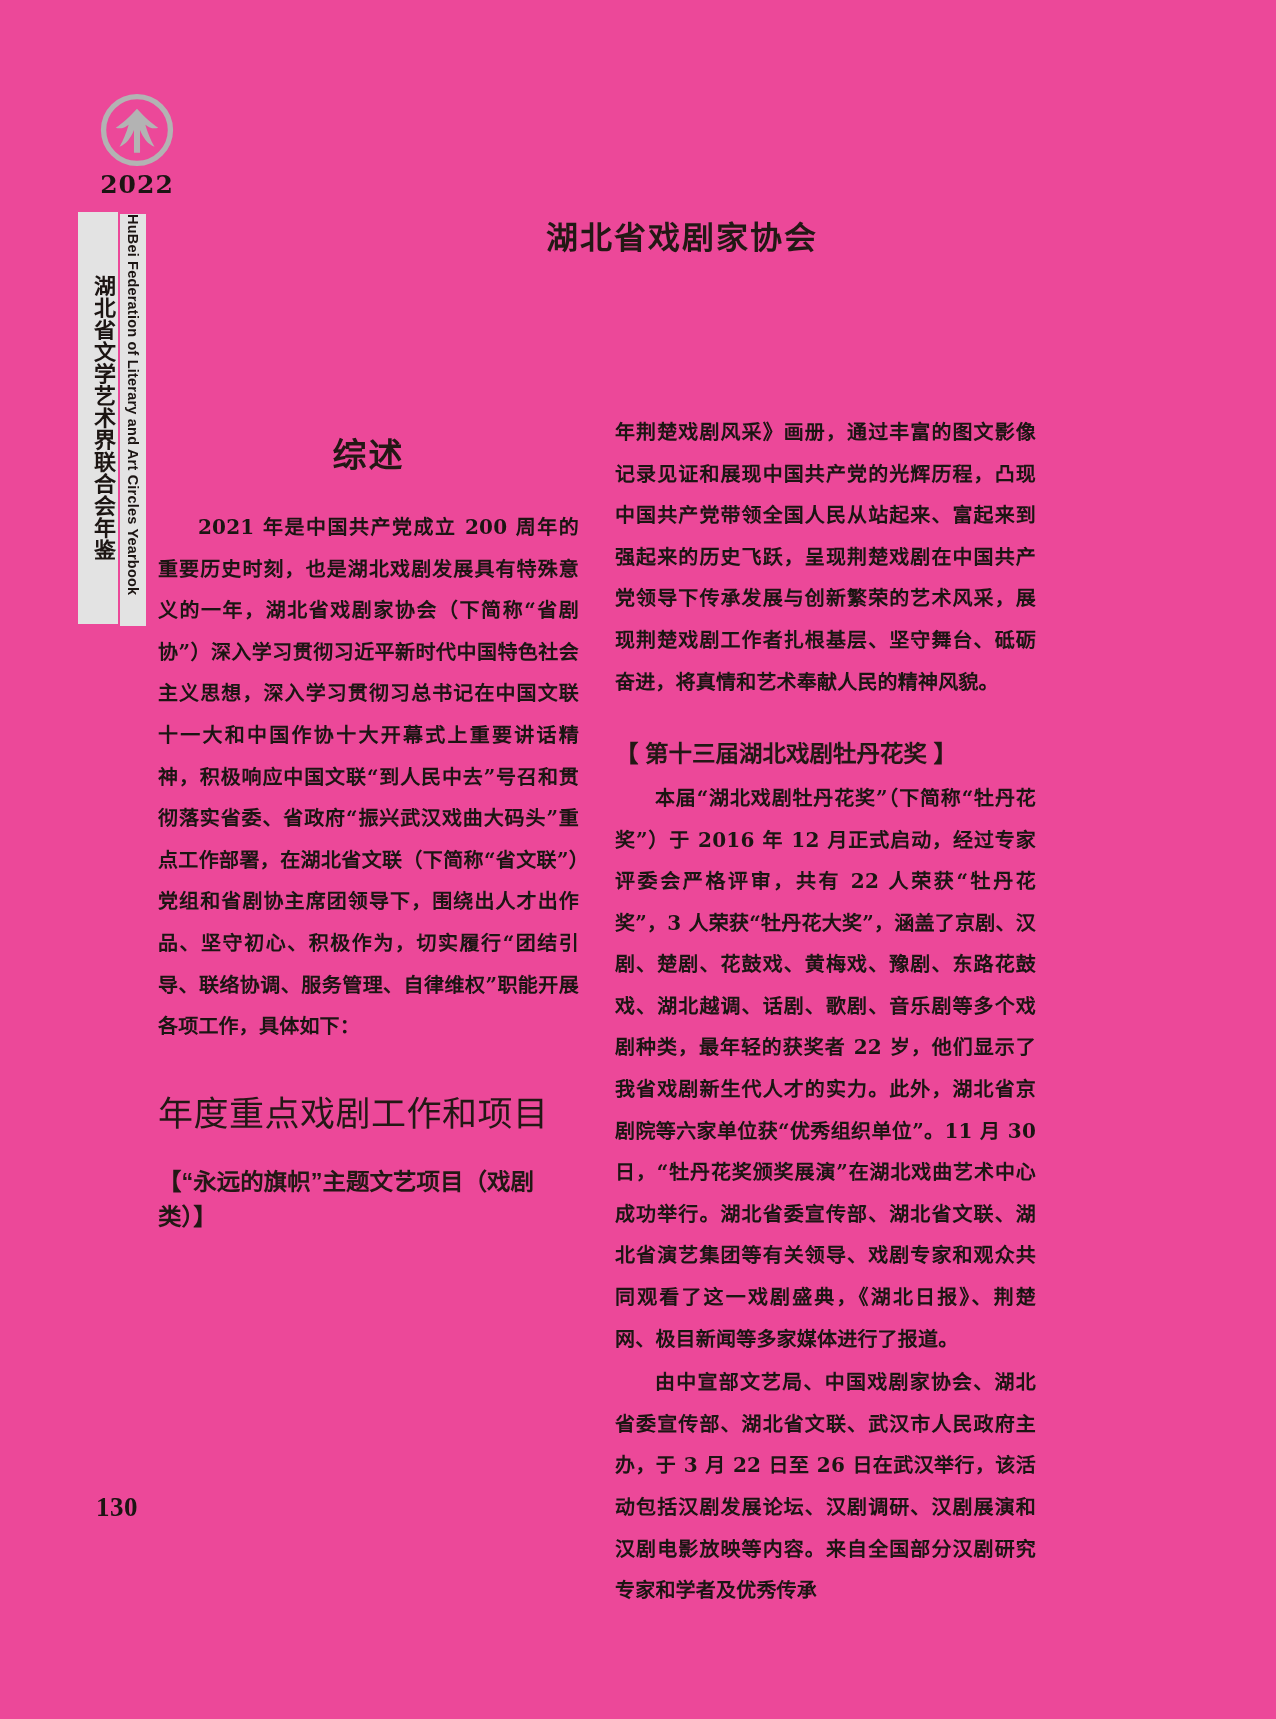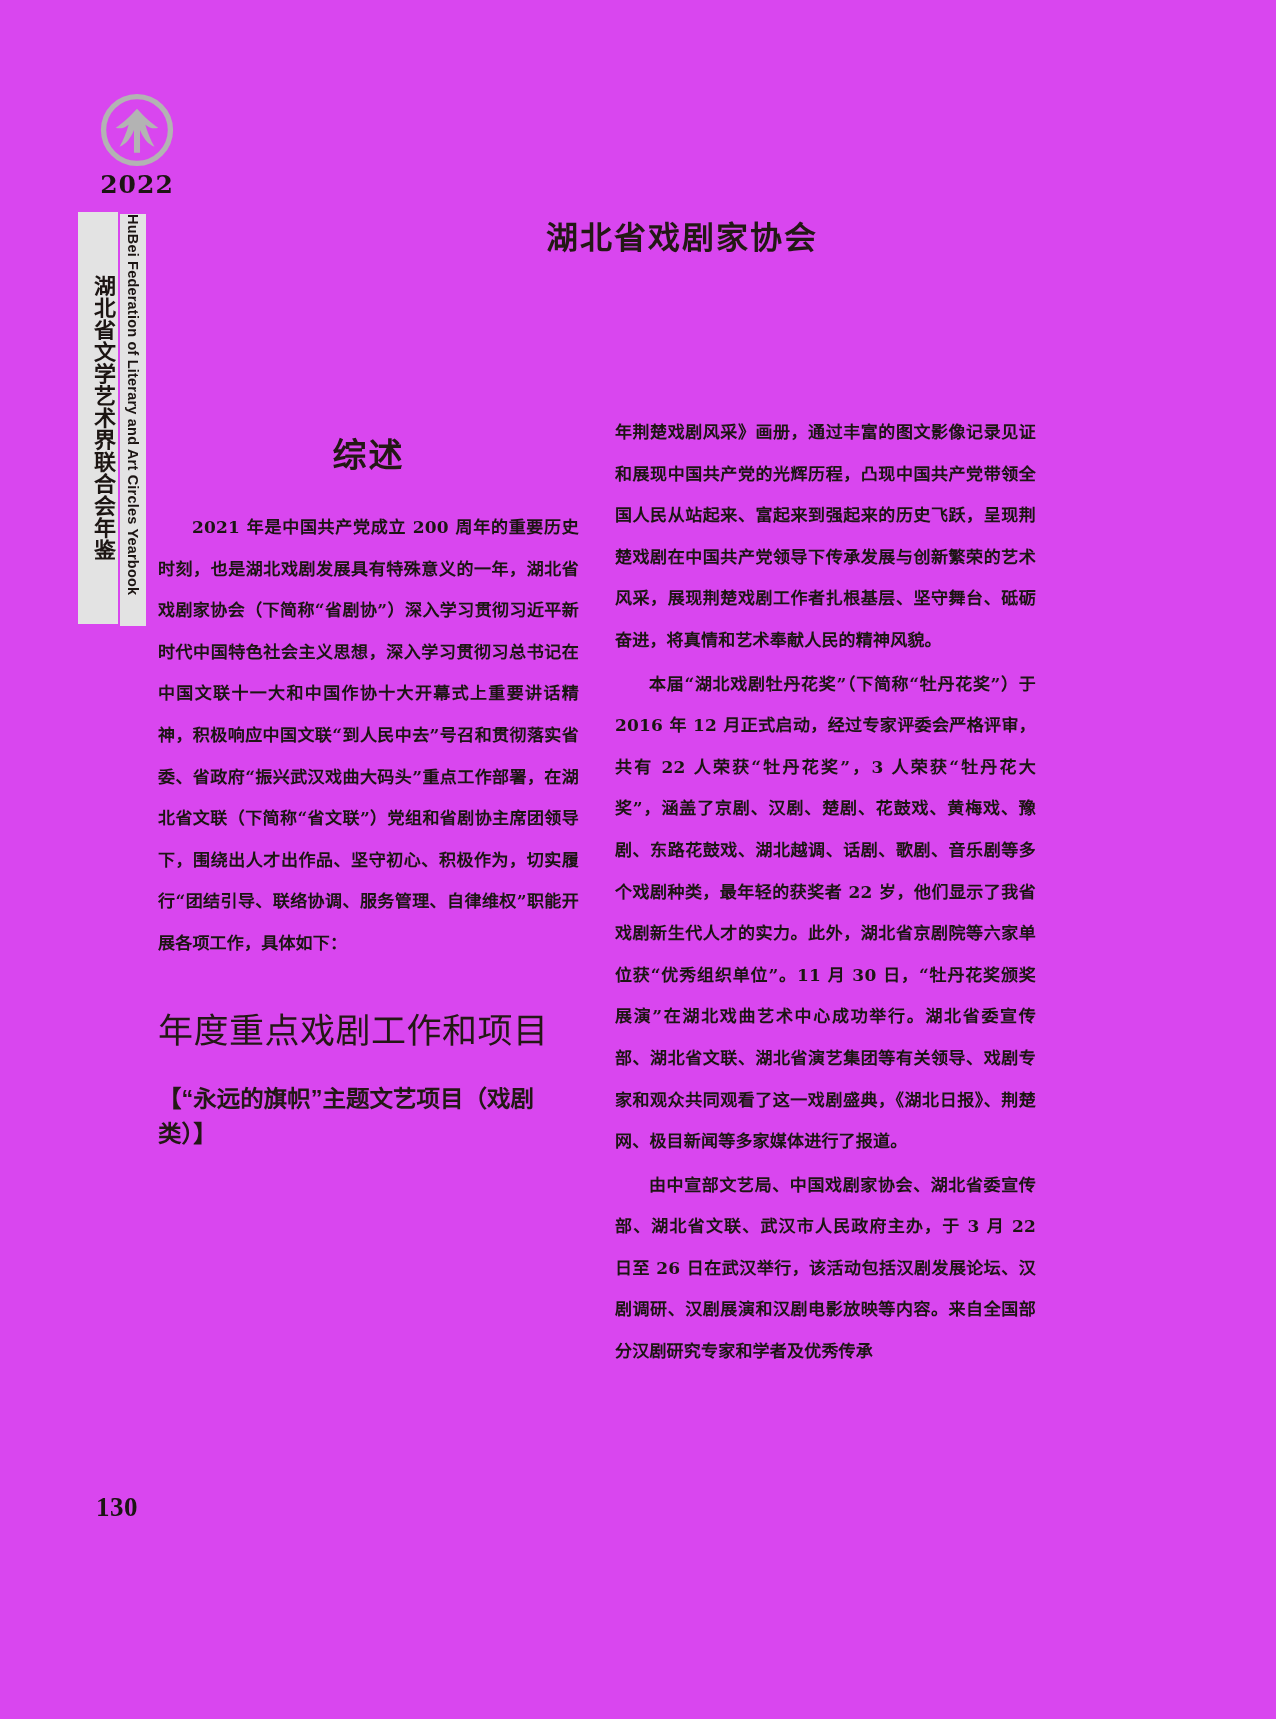--- a/index.html
+++ b/index.html
@@ -11,21 +11,21 @@
     background: #ffffff;
     font-family: "Liberation Serif", "DejaVu Serif", serif;
     color: #1c1513;
     overflow: hidden;
   }
 
   .page {
     position: relative;
     width: 1276px;
     height: 1719px;
-    background: #d946ef;
+    background: #ec4899;
   }
 
   
   .masthead {
     position: absolute;
     left: 62px;
     top: 92px;
     width: 150px;
   }
 
@@ -175,21 +175,21 @@
     line-height: 1.48;
     margin: 30px 0 6px 0;
   }
 
   .h-bracket.tight { margin-top: 34px; }
 
   
   p.body {
     font-family: "DejaVu Serif", serif;
     font-weight: 700;
-    font-size: 17px;
+    font-size: 20px;
     line-height: 41.6px;
     letter-spacing: 0.2px;
     text-align: justify;
     text-justify: inter-ideograph;
     text-indent: 2em;
     color: #1c1513;
     margin: 0 0 2px 0;
   }
 
   p.body.noindent { text-indent: 0; }
@@ -236,20 +236,21 @@
 
     <div class="col">
       <h2 class="h-overview">综述</h2>
       <p class="body">2021 年是中国共产党成立 200 周年的重要历史时刻，也是湖北戏剧发展具有特殊意义的一年，湖北省戏剧家协会（下简称“省剧协”）深入学习贯彻习近平新时代中国特色社会主义思想，深入学习贯彻习总书记在中国文联十一大和中国作协十大开幕式上重要讲话精神，积极响应中国文联“到人民中去”号召和贯彻落实省委、省政府“振兴武汉戏曲大码头”重点工作部署，在湖北省文联（下简称“省文联”）党组和省剧协主席团领导下，围绕出人才出作品、坚守初心、积极作为，切实履行“团结引导、联络协调、服务管理、自律维权”职能开展各项工作，具体如下：</p>
       <h2 class="h-section">年度重点戏剧工作和项目</h2>
       <h3 class="h-bracket">【“永远的旗帜”主题文艺项目（戏剧类）】</h3>
     </div>
 
     <div class="col">
       <p class="body noindent">年荆楚戏剧风采》画册，通过丰富的图文影像记录见证和展现中国共产党的光辉历程，凸现中国共产党带领全国人民从站起来、富起来到强起来的历史飞跃，呈现荆楚戏剧在中国共产党领导下传承发展与创新繁荣的艺术风采，展现荆楚戏剧工作者扎根基层、坚守舞台、砥砺奋进，将真情和艺术奉献人民的精神风貌。</p>
+      <h3 class="h-bracket tight">【 第十三届湖北戏剧牡丹花奖 】</h3>
       <p class="body">本届“湖北戏剧牡丹花奖”（下简称“牡丹花奖”）于 2016 年 12 月正式启动，经过专家评委会严格评审，共有 22 人荣获“牡丹花奖”，3 人荣获“牡丹花大奖”，涵盖了京剧、汉剧、楚剧、花鼓戏、黄梅戏、豫剧、东路花鼓戏、湖北越调、话剧、歌剧、音乐剧等多个戏剧种类，最年轻的获奖者 22 岁，他们显示了我省戏剧新生代人才的实力。此外，湖北省京剧院等六家单位获“优秀组织单位”。11 月 30 日，“牡丹花奖颁奖展演”在湖北戏曲艺术中心成功举行。湖北省委宣传部、湖北省文联、湖北省演艺集团等有关领导、戏剧专家和观众共同观看了这一戏剧盛典，《湖北日报》、荆楚网、极目新闻等多家媒体进行了报道。</p>
       <p class="body">由中宣部文艺局、中国戏剧家协会、湖北省委宣传部、湖北省文联、武汉市人民政府主办，于 3 月 22 日至 26 日在武汉举行，该活动包括汉剧发展论坛、汉剧调研、汉剧展演和汉剧电影放映等内容。来自全国部分汉剧研究专家和学者及优秀传承</p>
     </div>
 
   </div>
 
   <div class="folio">130</div>
 
 </div>
 

